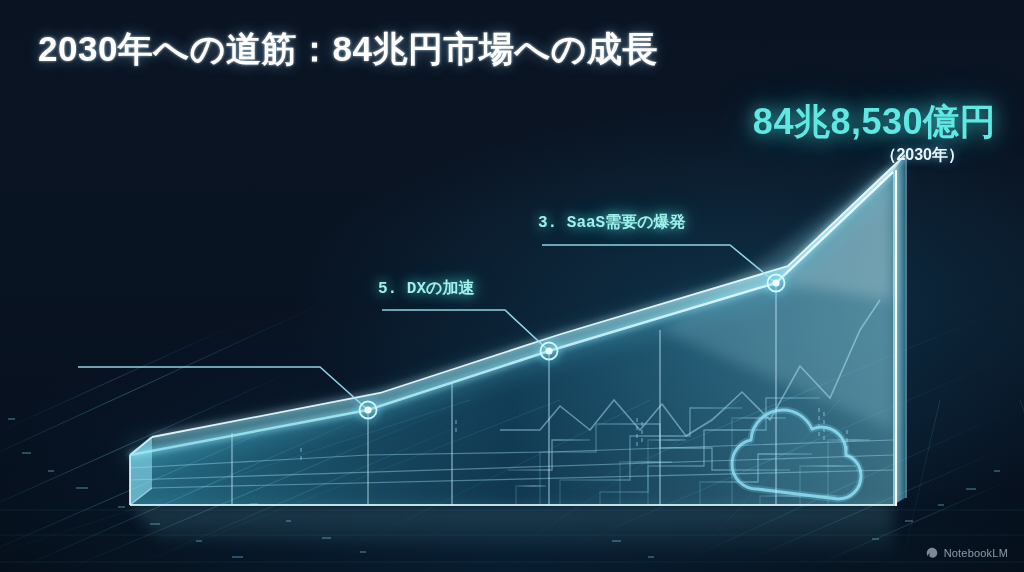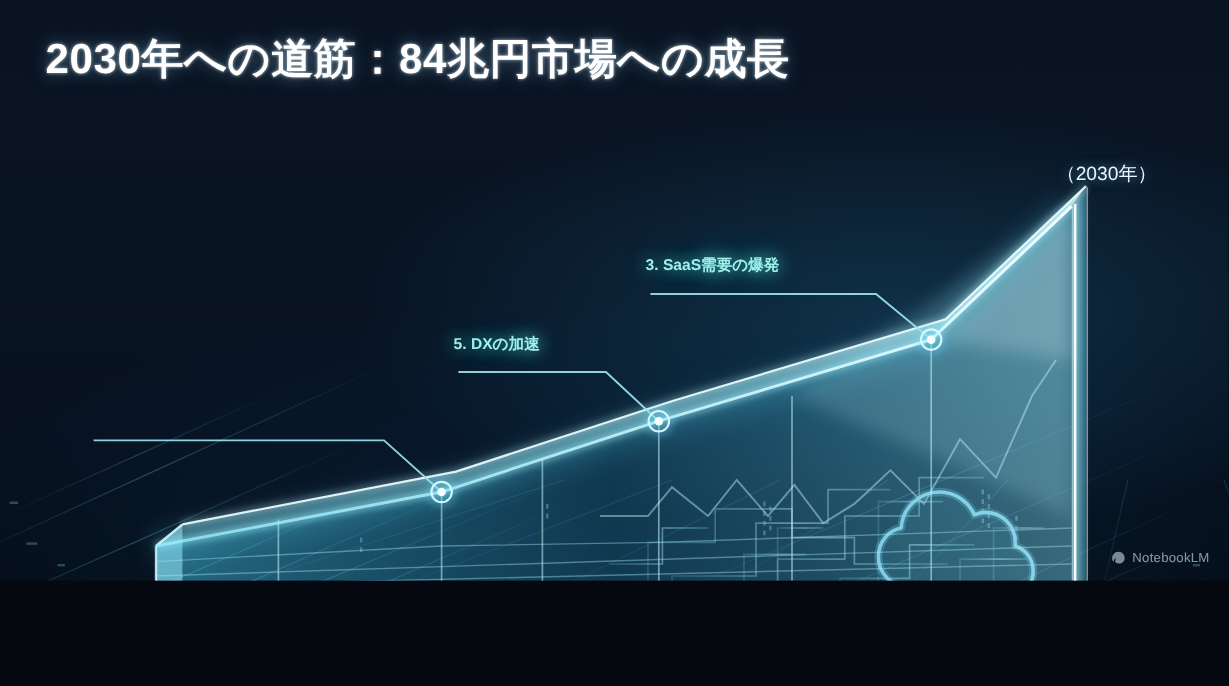--- a/index.html
+++ b/index.html
@@ -1,20 +1,20 @@
 <!DOCTYPE html>
 <html><head>
 <meta charset="utf-8">
 <style>
   html,body{margin:0;padding:0;background:#05090f;}
   body{font-family:"Liberation Sans","DejaVu Sans",sans-serif;}
 
   #stage{
     position:relative;
-    width:1024px;height:484px;
+    width:1024px;height:572px;
     overflow:hidden;
     background:
       radial-gradient(ellipse 70% 60% at 72% 55%, rgba(30,120,160,0.30) 0%, rgba(10,30,55,0.0) 62%),
       radial-gradient(ellipse 90% 70% at 50% 100%, rgba(12,60,95,0.35) 0%, rgba(6,16,30,0) 70%),
       linear-gradient(180deg,#0a1322 0%,#091423 40%,#071120 72%,#050c16 100%);
   }
 
   
   .bg-layer{position:absolute;inset:0;pointer-events:none;}
   #bg-streaks{opacity:.55;}
@@ -33,31 +33,32 @@
     white-space:nowrap;
   }
   #headline-value{
     position:absolute;right:28px;top:98px;
     font-size:36px;font-weight:bold;color:#5fe9e2;
     letter-spacing:.5px;
     text-shadow:0 0 18px rgba(80,230,230,.75),0 0 40px rgba(40,190,210,.45);
     white-space:nowrap;
   }
   #headline-year{
-    position:absolute;right:60px;top:135px;
-    font-size:16px;font-weight:normal;color:#eaf6ff;
+    position:absolute;right:60px;top:145px;
+    font-size:16px;font-weight:bold;color:#eaf6ff;
     text-shadow:0 0 10px rgba(120,210,255,.6);
     white-space:nowrap;
   }
 
   .annotation{position:absolute;white-space:nowrap;}
   .annotation .ann-label{
     display:block;
-    font-size:13px;font-weight:bold;color:#9ff0ea;
+    font-size:16px;font-weight:bold;color:#9ff0ea;
     text-shadow:0 0 12px rgba(90,230,225,.8),0 0 26px rgba(50,190,200,.45);
+    font-family:Liberation Mono, monospace;
   }
   #annotation-1{left:70px;top:335px;}
   #annotation-2{left:378px;top:278px;}
   #annotation-3{left:538px;top:212px;}
 
   
   #watermark{
     position:absolute;right:16px;bottom:12px;
     display:flex;align-items:center;gap:5px;
     opacity:.62;
@@ -336,20 +337,21 @@
     </g>
     <g>
       <circle cx="776" cy="283" r="13" fill="#6fe0f8" opacity=".28" filter="url(#soft2)"></circle>
       <circle cx="776" cy="283" r="8.5" fill="none" stroke="#d8faff" stroke-width="1.8" opacity=".95"></circle>
       <circle cx="776" cy="283" r="3.6" fill="#f2feff"></circle>
     </g>
   </svg>
 
   <div id="page-title">2030年への道筋：84兆円市場への成長</div>
 
+  <div id="headline-value">84兆8,530億円</div>
   <div id="headline-year">（2030年）</div>
 
   <div class="annotation" id="annotation-2">
     <span class="ann-label">5. DXの加速</span>
   </div>
   <div class="annotation" id="annotation-3">
     <span class="ann-label">3. SaaS需要の爆発</span>
   </div>
 
   <div id="watermark">

